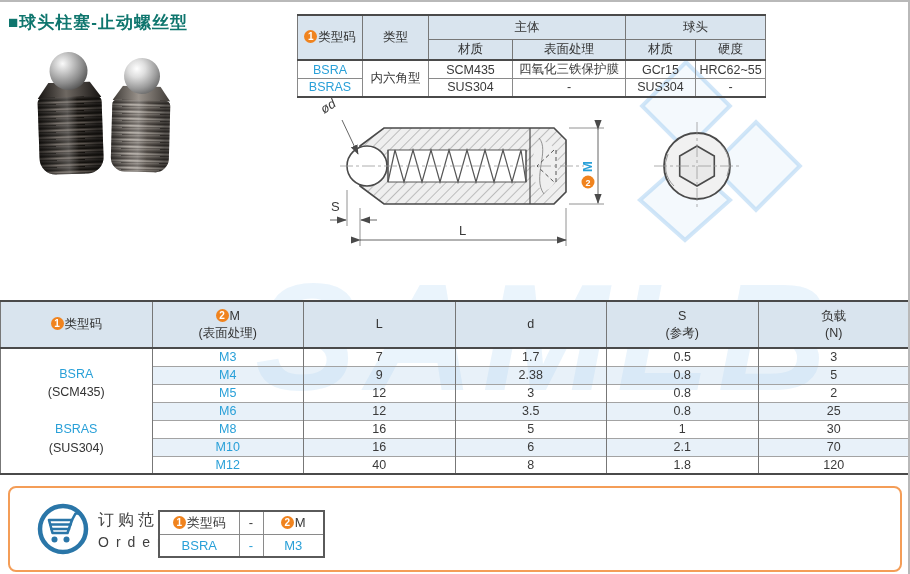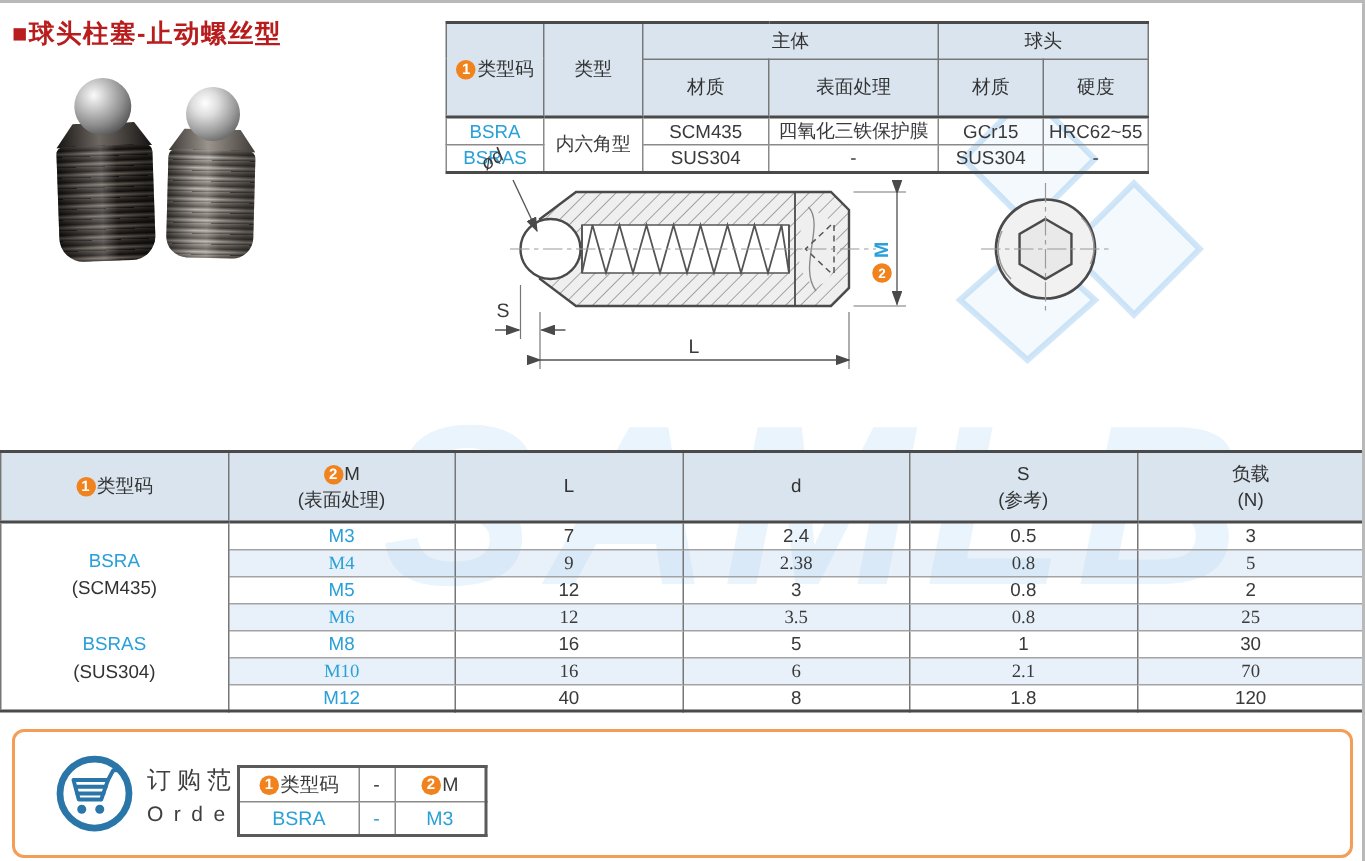--- a/index.html
+++ b/index.html
@@ -12,21 +12,21 @@
   
   .watermark-text {
     position:absolute; left:255px; top:248px; z-index:1;
     font-size:152px; font-weight:bold; font-style:italic; letter-spacing:8px;
     color:rgba(152,199,239,0.20); white-space:nowrap; pointer-events:none;
   }
   .watermark-logo { position:absolute; left:600px; top:48px; z-index:1; pointer-events:none; }
   
   .page-title {
     position:absolute; left:8px; top:9px; z-index:2;
-    font-size:17px; font-weight:bold; color:#b91c1c; letter-spacing:1px;
+    font-size:17px; font-weight:bold; color:#0f766e; letter-spacing:1px;
   }
   
   .photos { position:absolute; left:30px; top:48px; width:160px; height:130px; z-index:2; }
   .plunger { position:absolute; }
   .plunger .ball { position:absolute; border-radius:50%; }
   .plunger .shoulder { position:absolute; clip-path:polygon(18% 0,82% 0,100% 100%,0 100%); }
   .plunger .shank { position:absolute; }
   .plunger .shank::after { content:""; position:absolute; inset:0; border-radius:inherit;
     background:linear-gradient(90deg,rgba(0,0,0,.50),rgba(255,255,255,.12) 32%,rgba(255,255,255,.22) 46%,rgba(0,0,0,.10) 62%,rgba(0,0,0,.45) 92%); }
   .p-dark { left:8px; top:2px; width:64px; height:122px; transform:rotate(-2deg); }
@@ -52,38 +52,38 @@
   }
   .blue { color:#29a0d8; }
   
   .spec-wrap { position:absolute; left:297px; top:12px; z-index:2; }
   table.spec { table-layout:fixed; width:468px;
     border-top:2px solid #4a4a4a; border-bottom:2px solid #4a4a4a;
     border-left:1px solid #777; border-right:1px solid #777; }
   table.spec th { background:#d9e4ee; font-weight:normal; font-size:12.5px; color:#333;
     border:1px solid #777; }
   table.spec tr.h1 th { height:24px; }
-  table.spec tr.h2 th { height:39px; }
+  table.spec tr.h2 th { height:21px; }
   table.spec td { height:18px; text-align:center; font-size:12.5px; border:1px solid #8a8a8a; background:transparent; }
   table.spec tr.h2 th { border-top:1px solid #777; }
   table.spec tbody td { border-top:2px solid #4a4a4a; }
   table.spec tr.r2 td { border-top:1px solid #8a8a8a; }
   
   .drawing { position:absolute; left:322px; top:96px; z-index:2; }
   
   .dim-wrap { position:absolute; left:0; top:298px; width:910px; z-index:2; }
   table.dim { width:910px; table-layout:fixed;
     border-top:2px solid #4a4a4a; border-bottom:2px solid #4a4a4a;
     border-left:1px solid #777; border-right:1px solid #777; }
   table.dim col { width:16.666%; }
   table.dim th { background:#d9e4ee; font-weight:normal; font-size:12.5px; color:#333;
     height:47px; border:1px solid #777; border-bottom:2px solid #4a4a4a; line-height:1.35; }
   table.dim td { height:18px; text-align:center; font-size:12.5px;
     border-left:1px solid #777; border-right:1px solid #777; border-top:1px solid #a3a3a3; background:transparent; }
-  table.dim tr.stripe td { background:rgba(171,206,235,0.28);font-family:Liberation Serif, serif; }
+  table.dim tr.stripe td { background:rgba(171,206,235,0.28); }
   table.dim td.codes { vertical-align:middle; background:transparent !important; }
   .code-group { line-height:1.5; }
   .code-group .cg1 { margin-bottom:18px; }
   .code-group .code { color:#29a0d8; }
   .code-group .mat { color:#333; }
   
   .order-box { position:absolute; left:8px; top:484px; width:894px; height:86px;
     border:2px solid #f49d57; border-radius:8px; background:#fff; z-index:2; }
   .cart-icon { position:absolute; left:26px; top:13px; }
   .order-title-cn { position:absolute; left:88px; top:22px; font-size:16px; letter-spacing:4px; color:#3f3f3f; }
@@ -265,21 +265,21 @@
                 <div class="mat">(SCM435)</div>
               </div>
             <div class="cg2">
                 <div class="code">BSRAS</div>
                 <div class="mat">(SUS304)</div>
               </div>
           </div>
         </td>
         <td class="blue">M3</td>
           <td>7</td>
-          <td>2.4</td>
+          <td>1.7</td>
           <td>0.5</td>
           <td>3</td>
       </tr>
       <tr class="stripe">
         <td class="blue">M4</td>
           <td>9</td>
           <td>2.38</td>
           <td>0.8</td>
           <td>5</td>
       </tr>

